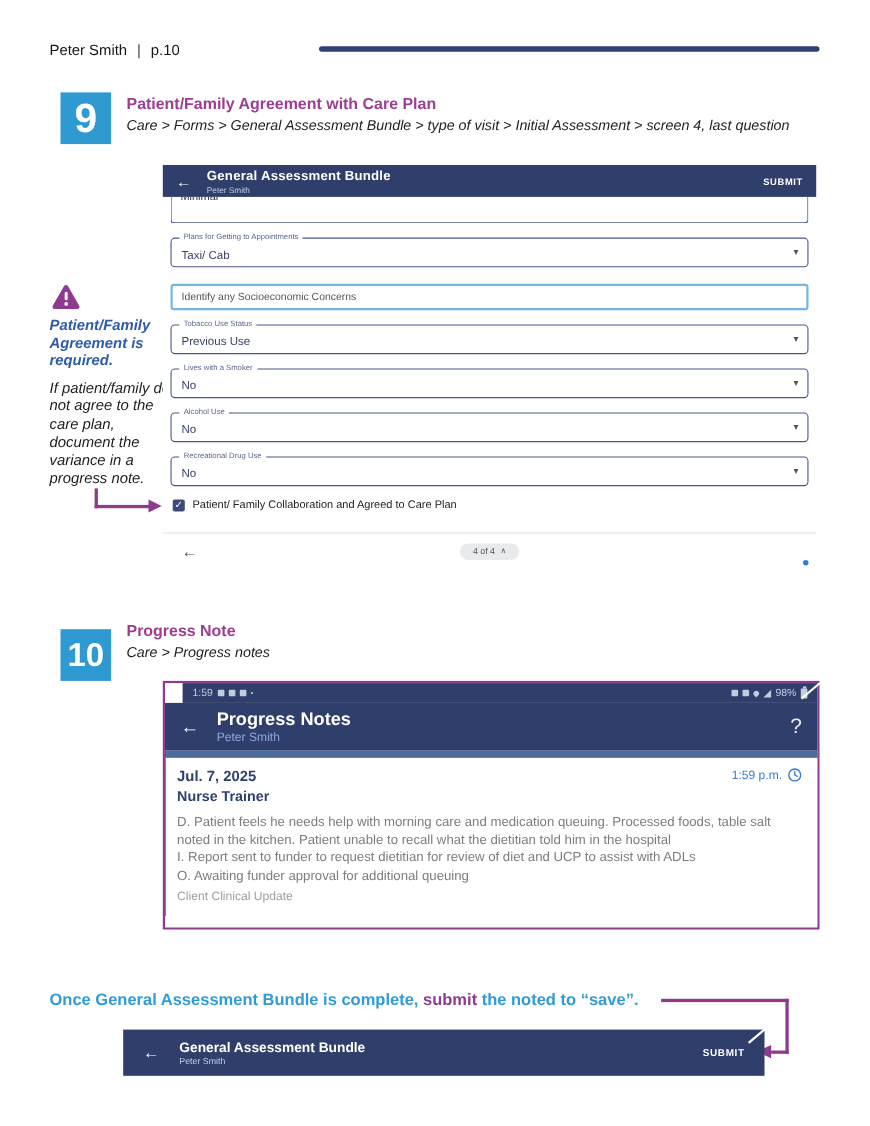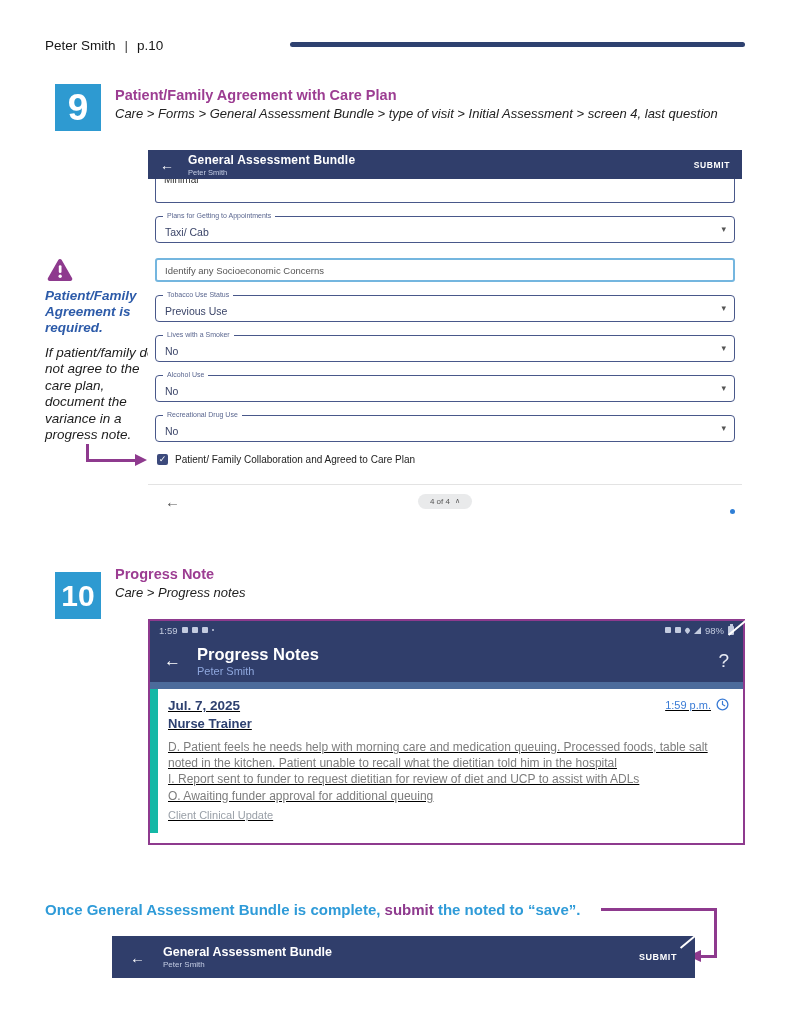--- a/index.html
+++ b/index.html
@@ -80,28 +80,28 @@
   .cb-label { font-size:10px; color:#222; }
   .s1-divider { margin:19px -7px 0; height:1px; background:#e3e3e3; }
   .s1-footer { position:relative; height:32px; display:flex; align-items:center; justify-content:center; }
   .s1-footer .back2 { position:absolute; left:10px; font-size:15px; color:#555; }
   .pager { background:#e9eaeb; border-radius:11px; padding:3px 12px; font-size:8px; color:#555; display:flex; align-items:center; gap:5px; }
   .pager .chev { font-size:7px; }
   .blue-dot { position:absolute; right:0; bottom:3px; width:5px; height:5px; border-radius:50%; background:#2f7fd6; }
 
   
   .shot2 { position:absolute; left:148px; top:619px; width:597px; border:2px solid #8e3a8e; background:#fff; }
-  .shot2 .statusbar { height:18px; padding:0 9px; font-size:9.5px; }
+  .shot2 .statusbar { height:18px; padding:0 9px; font-size:9.5px;margin-left:16px; }
   .shot2 .appbar { height:43px; padding:0 14px; gap:16px; }
   .shot2 .back { font-size:17px; }
   .shot2 .bar-title { font-size:16.5px; font-weight:bold; }
   .shot2 .bar-sub { font-size:11px; color:#8ea6dd; margin-top:1px; }
   .help-q { margin-left:auto; font-size:19px; color:#e8ecf5; }
   .band { height:7px; background:#4c6b9b; }
-  .note-card { border-left:8px solid #14b8a6; padding:9px 14px 12px 10px; background:#fff;text-decoration:underline; }
+  .note-card { border-left:1px solid #14b8a6; padding:9px 14px 12px 10px; background:#fff; }
   .note-head { display:flex; justify-content:space-between; align-items:flex-start; }
   .note-date { font-size:13.5px; font-weight:bold; color:#2e4170; }
   .note-time { display:flex; align-items:center; gap:5px; font-size:11px; color:#3a7bd5; }
   .note-author { font-size:13px; font-weight:bold; color:#2e4170; margin-top:3px; }
   .note-lines { margin-top:8px; font-size:12px; color:#7d7d7d; line-height:1.35; }
   .note-tag { margin-top:5px; font-size:11px; color:#9aa0a8; }
   .card-spacer { height:10px; background:#fff; }
 
   
   .instruction { position:absolute; left:45px; top:901px; font-size:15px; font-weight:bold; color:#2f9bd8; }

